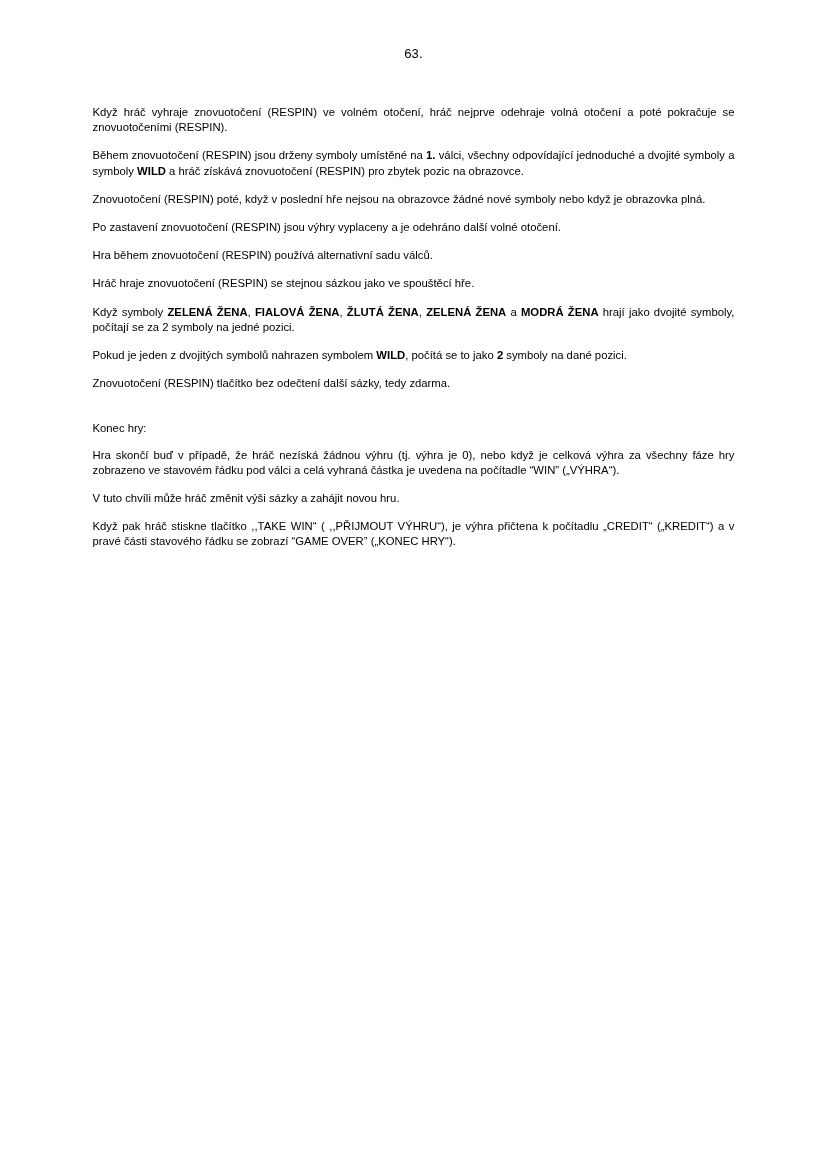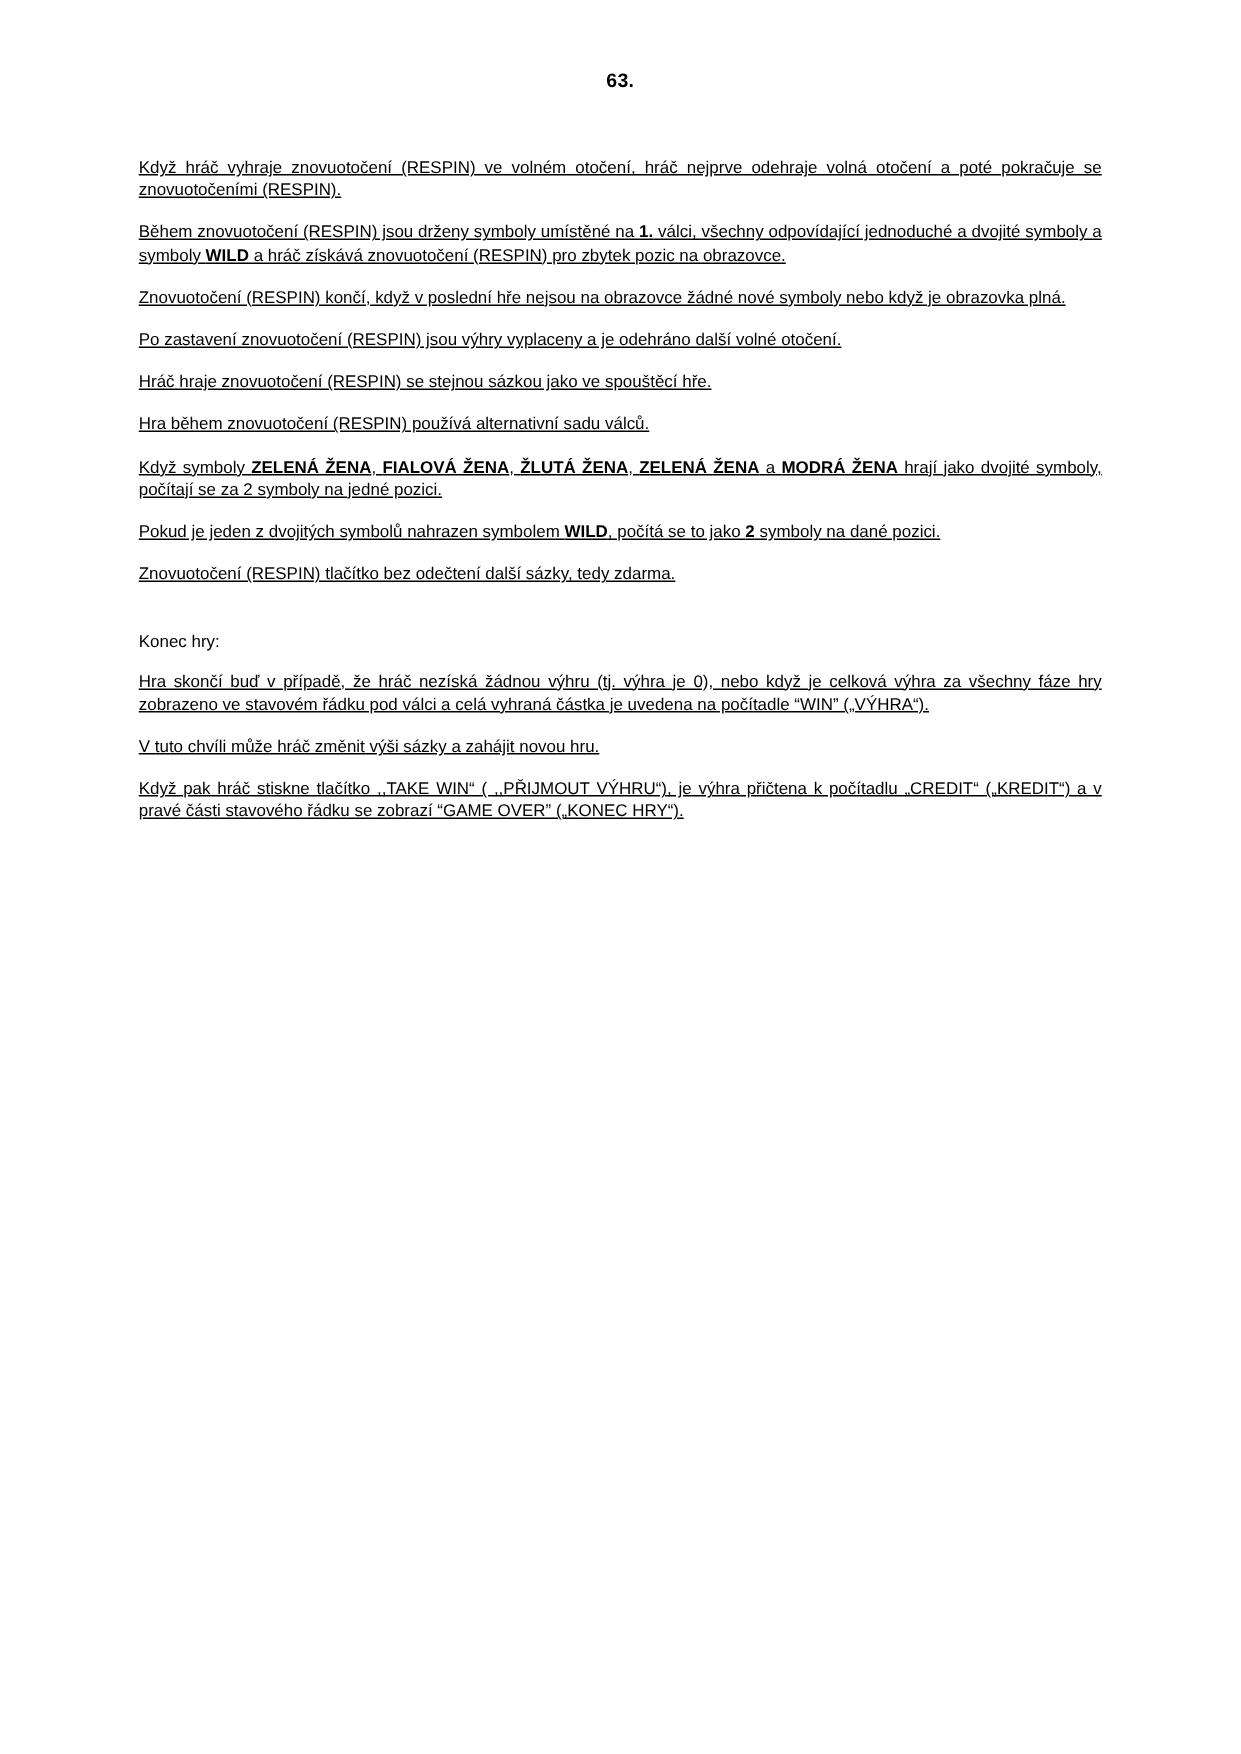--- a/index.html
+++ b/index.html
@@ -18,36 +18,35 @@
   .page {
     width: 827px;
     height: 1169px;
     box-sizing: border-box;
     padding: 0;
     position: relative;
   }
   .page-number {
     text-align: center;
     font-size: 13px;
-    font-weight: bold;
+    font-weight: normal;
     margin-top: 46px;
     letter-spacing: 0.2px;
   }
   .content {
     margin: 0 auto;
     width: 642px;
     padding-top: 44px;
   }
   p.para {
     font-size: 11.3px;
     line-height: 15.2px;
     text-align: justify;
     margin: 0 0 13px 0;
     hyphens: none;
-    text-decoration: underline;
   }
   p.para:last-child {
     margin-bottom: 0;
   }
   .section-heading {
     font-size: 11.3px;
     font-weight: normal;
     line-height: 15.2px;
     margin: 0 0 11px 0;
   }
@@ -61,24 +60,24 @@
 
 <div class="page">
 
   <div class="page-number">63.</div>
 
   <div class="content">
 
     <div>
       <p class="para">Když hráč vyhraje znovuotočení (RESPIN) ve volném otočení, hráč nejprve odehraje volná otočení a poté pokračuje se znovuotočeními (RESPIN).</p>
       <p class="para">Během znovuotočení (RESPIN) jsou drženy symboly umístěné na <b>1.</b> válci, všechny odpovídající jednoduché a dvojité symboly a symboly <b>WILD</b> a hráč získává znovuotočení (RESPIN) pro zbytek pozic na obrazovce.</p>
-      <p class="para">Znovuotočení (RESPIN) končí, když v poslední hře nejsou na obrazovce žádné nové symboly nebo když je obrazovka plná.</p>
+      <p class="para">Znovuotočení (RESPIN) poté, když v poslední hře nejsou na obrazovce žádné nové symboly nebo když je obrazovka plná.</p>
       <p class="para">Po zastavení znovuotočení (RESPIN) jsou výhry vyplaceny a je odehráno další volné otočení.</p>
+      <p class="para">Hra během znovuotočení (RESPIN) používá alternativní sadu válců.</p>
       <p class="para">Hráč hraje znovuotočení (RESPIN) se stejnou sázkou jako ve spouštěcí hře.</p>
-      <p class="para">Hra během znovuotočení (RESPIN) používá alternativní sadu válců.</p>
       <p class="para">Když symboly <b>ZELENÁ ŽENA</b>, <b>FIALOVÁ ŽENA</b>, <b>ŽLUTÁ ŽENA</b>, <b>ZELENÁ ŽENA</b> a <b>MODRÁ ŽENA</b> hrají jako dvojité symboly, počítají se za 2 symboly na jedné pozici.</p>
       <p class="para">Pokud je jeden z dvojitých symbolů nahrazen symbolem <b>WILD</b>, počítá se to jako <b>2</b> symboly na dané pozici.</p>
       <p class="para">Znovuotočení (RESPIN) tlačítko bez odečtení další sázky, tedy zdarma.</p>
     </div>
 
     <div class="spacer-block"></div>
 
     <div>
       <div class="section-heading">Konec hry:</div>
       <p class="para">Hra skončí buď v případě, že hráč nezíská žádnou výhru (tj. výhra je 0), nebo když je celková výhra za všechny fáze hry zobrazeno ve stavovém řádku pod válci a celá vyhraná částka je uvedena na počítadle “WIN” („VÝHRA“).</p>

